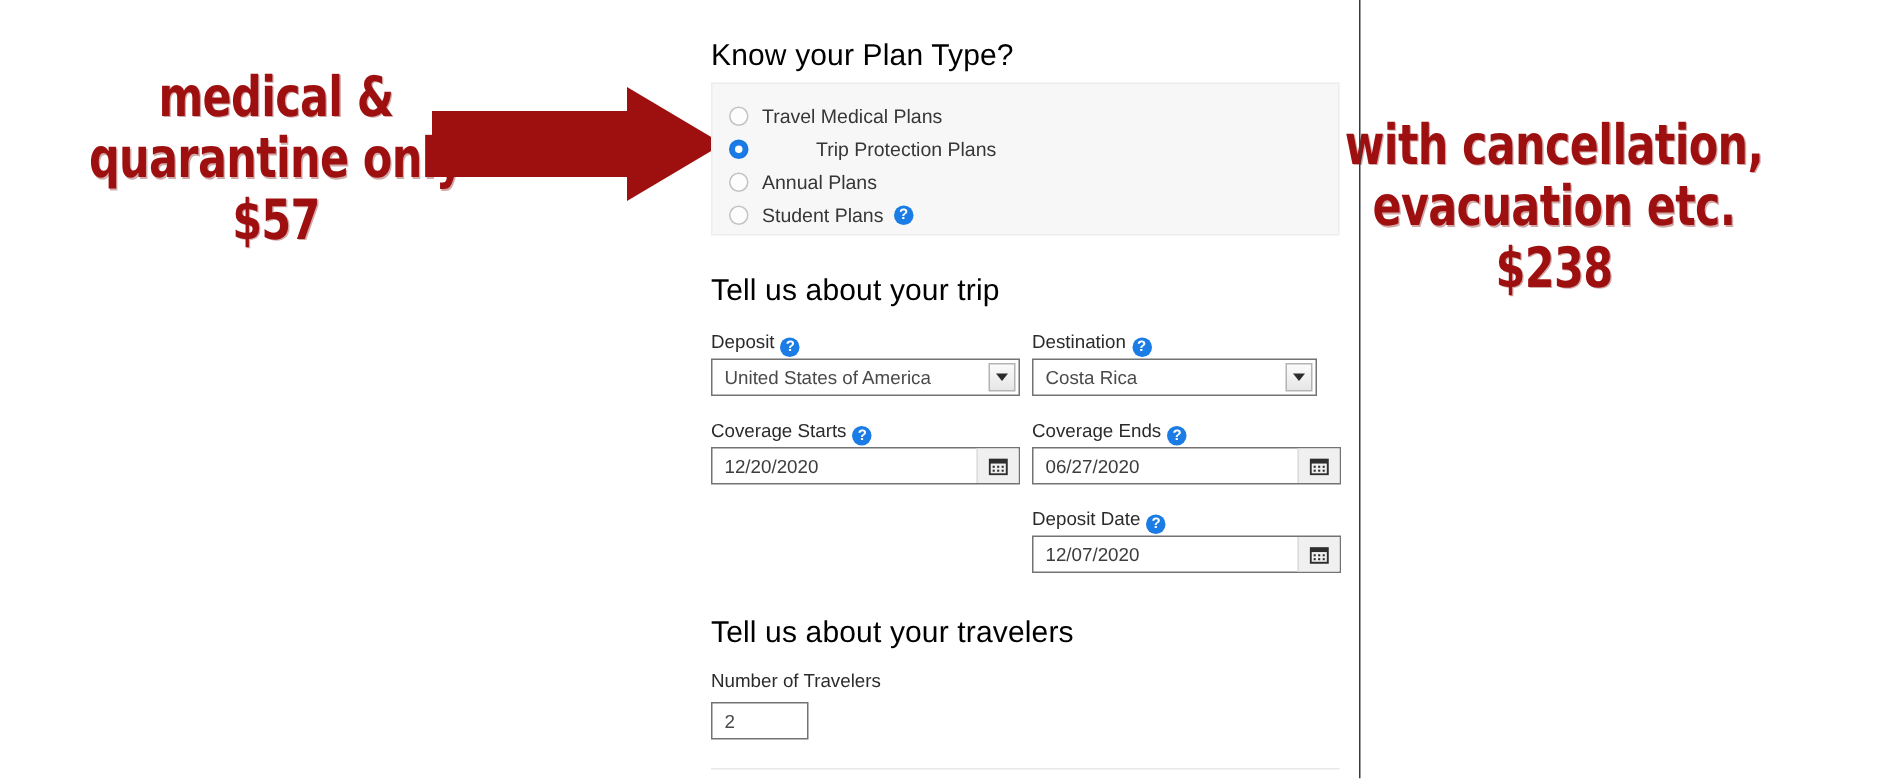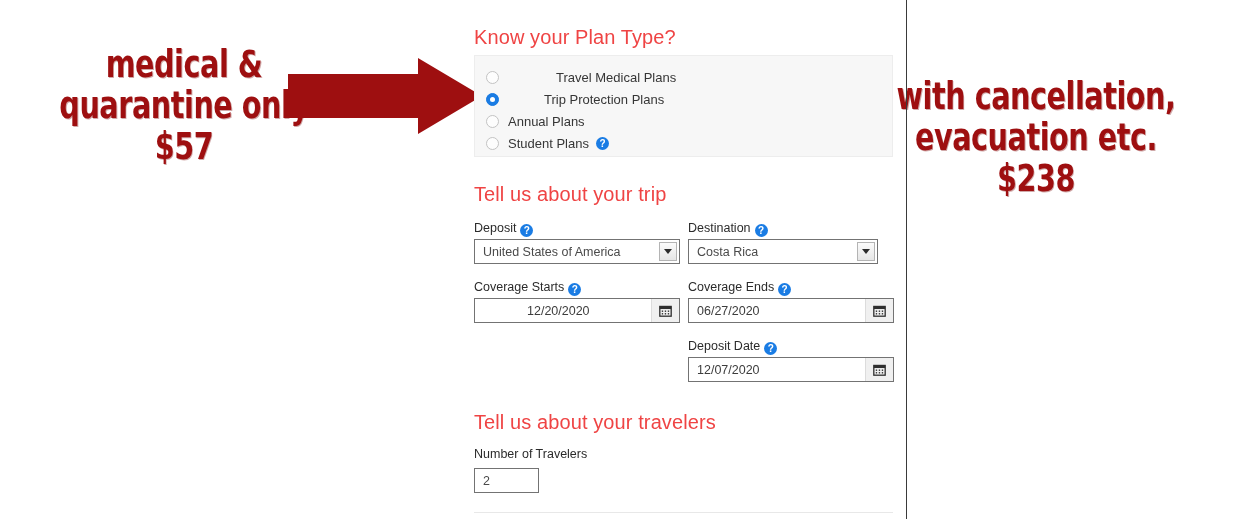--- a/index.html
+++ b/index.html
@@ -32,21 +32,21 @@
     left: 460px;
     top: 0;
     width: 440px;
     height: 519px;
   }
 
   .section-heading {
     font-family: "Liberation Sans", sans-serif;
     font-size: 20px;
     font-weight: 300;
-    color: #ef4444;
+    color: #000000;
     letter-spacing: 0.1px;
     white-space: nowrap;
   }
 
   
   .plan-panel {
     position: absolute;
     left: 14px;
     top: 55px;
     width: 419px;
@@ -219,21 +219,21 @@
   <div>$238</div>
 </div>
 
 <div class="v-divider"></div>
 
 <div class="form-col">
 
   <div class="section-heading" style="position:absolute; left:14px; top:26px;">Know your Plan Type?</div>
 
   <div class="plan-panel">
-    <div class="radio-row" style="top:11px;gap:48px;">
+    <div class="radio-row" style="top:11px;">
       <span class="radio"></span>
       <span class="radio-label">Travel Medical Plans</span>
     </div>
     <div class="radio-row" style="top:33px;gap:36px;">
       <span class="radio checked"></span>
       <span class="radio-label">Trip Protection Plans</span>
     </div>
     <div class="radio-row" style="top:55px;">
       <span class="radio"></span>
       <span class="radio-label">Annual Plans</span>
@@ -263,21 +263,21 @@
   <div class="ctl" style="left:228px; top:239px; width:190px;">
     <span class="val">Costa Rica</span>
     <span class="sel-arrow">
         <i></i>
       </span>
   </div>
 
   <div class="field-label" style="left:14px; top:280px;">
     <span>Coverage Starts</span><span class="help-icon">?</span>
   </div>
-  <div class="ctl date" style="left:14px; top:298px; width:206px;padding-left:44px;">
+  <div class="ctl date" style="left:14px; top:298px; width:206px;">
     <span class="val">12/20/2020</span>
     <span class="cal-btn">
       <svg width="13" height="13" viewBox="0 0 16 16" aria-hidden="true">
         <rect x="1" y="3" width="14" height="12" fill="none" stroke="#2e2e2e" stroke-width="1.6"></rect>
         <rect x="1" y="3" width="14" height="3.2" fill="#2e2e2e"></rect>
         <rect x="3.4" y="8" width="1.7" height="1.7" fill="#2e2e2e"></rect>
         <rect x="7.1" y="8" width="1.7" height="1.7" fill="#2e2e2e"></rect>
         <rect x="10.8" y="8" width="1.7" height="1.7" fill="#2e2e2e"></rect>
         <rect x="3.4" y="11.2" width="1.7" height="1.7" fill="#2e2e2e"></rect>
         <rect x="7.1" y="11.2" width="1.7" height="1.7" fill="#2e2e2e"></rect>

